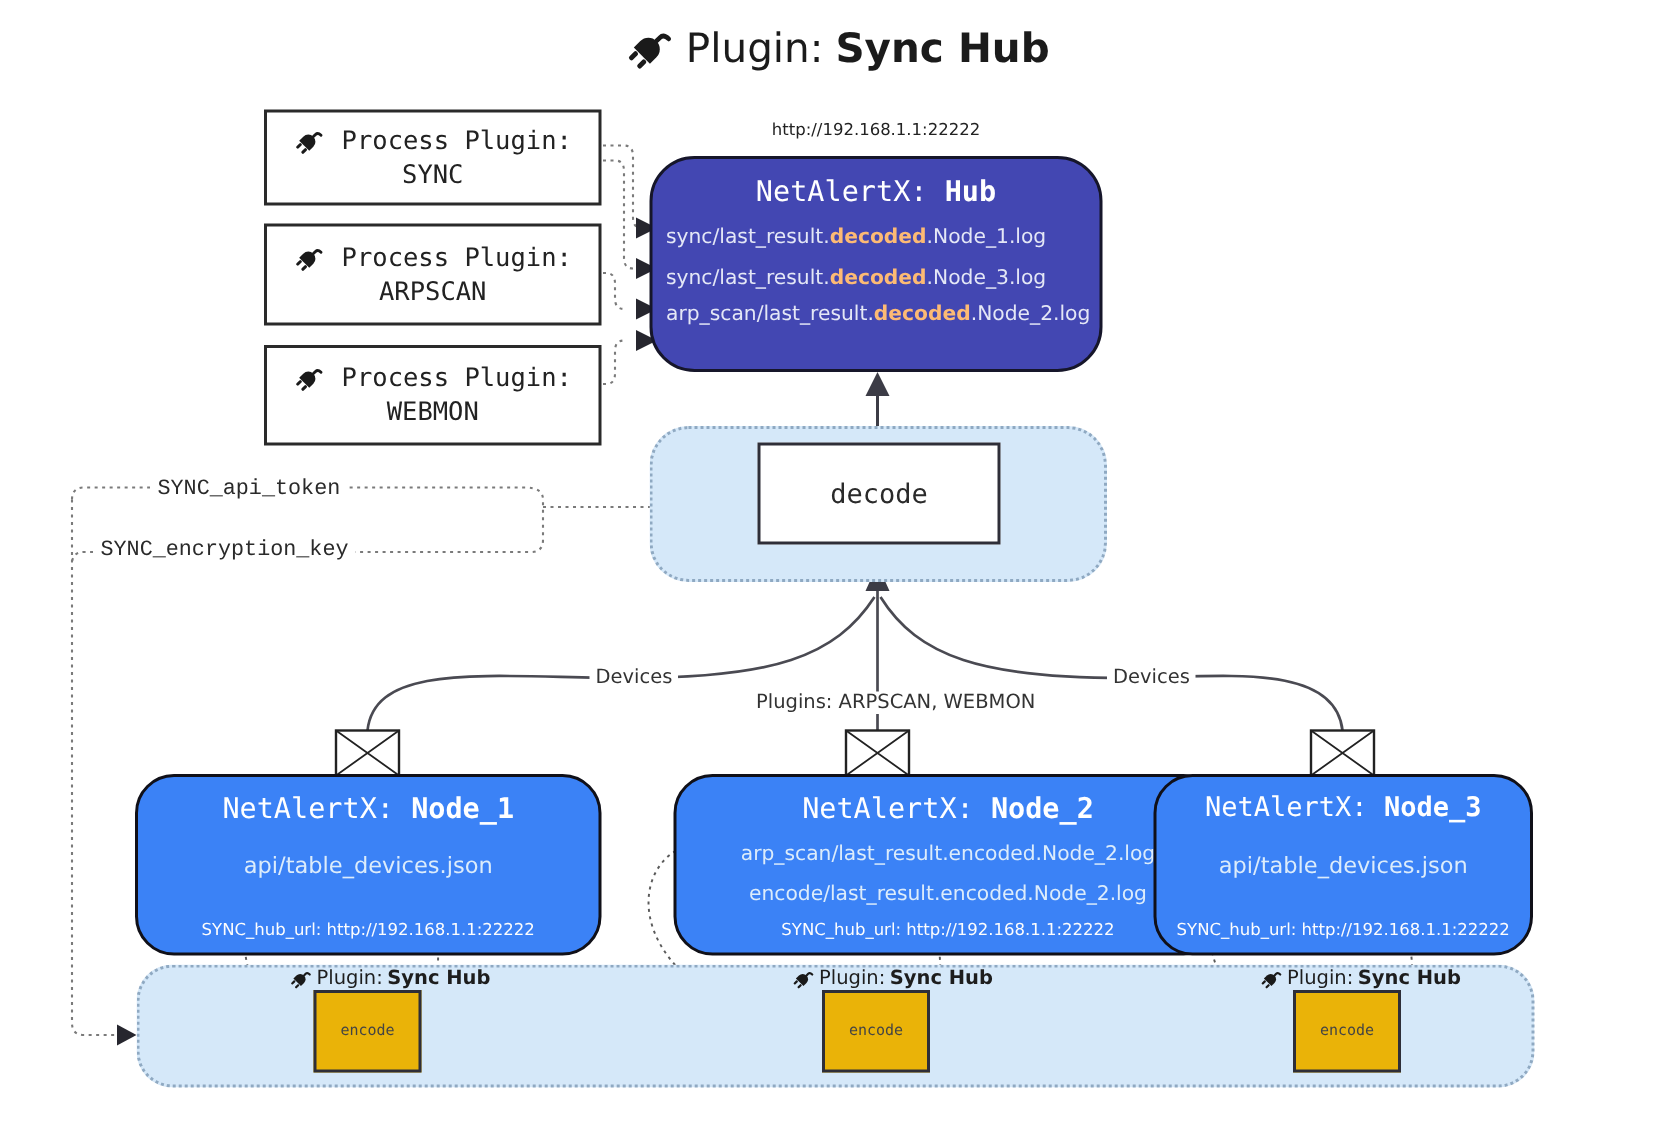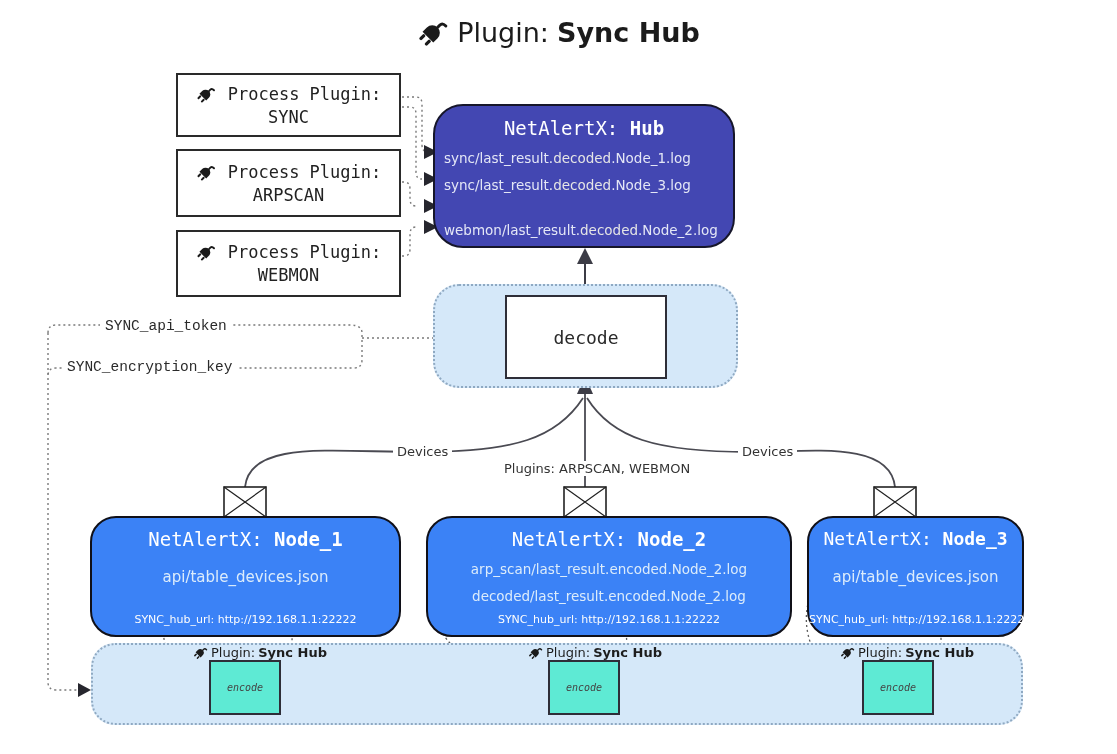--- a/index.html
+++ b/index.html
@@ -19,26 +19,26 @@
         display:flex;flex-direction:column;align-items:center;justify-content:center;gap:3px;}
   .pbox .row1{display:flex;align-items:center;gap:12px;}
 
   
   .hub-url{left:433px;top:80px;width:302px;text-align:center;font-size:11px;color:#222;}
   .hub{left:433px;top:104px;width:302px;height:144px;background:#4347b2;border:2.5px solid #16162a;
        border-radius:30px;box-sizing:border-box;color:#fff;}
   .hub-title{position:absolute;left:0;top:11px;width:100%;text-align:center;
              font-family:"DejaVu Sans Mono","Liberation Mono",monospace;font-size:19px;}
   .hub-file{position:absolute;left:9px;font-size:13.5px;color:#e4e7f6;white-space:nowrap;}
-  .hub-file b{font-weight:400;color:#e5e5e5;}
+  .hub-file b{font-weight:700;color:#fdba74;}
 
   
   .dec-wrap{left:433px;top:284px;width:305px;height:104px;background:#d5e8f9;
             border:2px dotted #8fa9c2;border-radius:26px;box-sizing:border-box;}
-  .dec-box{left:505px;top:295px;width:162px;height:84px;background:#fff;border:2.5px solid #2e2e38;
+  .dec-box{left:505px;top:295px;width:162px;height:68px;background:#fff;border:2.5px solid #2e2e38;
            box-sizing:border-box;display:flex;align-items:center;justify-content:center;
            font-family:"DejaVu Sans Mono","Liberation Mono",monospace;font-size:18px;color:#2a2a2a;}
 
   
   .secret{font-size:14.5px;color:#2a2a2a;background:#fff;padding:0 5px;white-space:nowrap;font-family:Liberation Mono, monospace;}
 
   
   .edge-label{font-size:13px;color:#333;background:#fff;padding:0 4px;white-space:nowrap;}
 
   
@@ -48,23 +48,23 @@
               font-family:"DejaVu Sans Mono","Liberation Mono",monospace;font-size:19px;}
   .node-file{position:absolute;left:0;width:100%;text-align:center;font-size:13.5px;color:#dcecfb;white-space:nowrap;}
   .node-url{position:absolute;left:0;bottom:9px;width:100%;text-align:center;font-size:11px;color:#fdfdfd;white-space:nowrap;}
 
   
   .band{left:91px;top:643px;width:932px;height:82px;background:#d5e8f9;
         border:2px dotted #8fa9c2;border-radius:24px;box-sizing:border-box;}
   .enc-label{top:644px;height:17px;display:flex;align-items:center;gap:3px;font-size:13px;color:#1d1d1d;
              white-space:nowrap;}
   .enc-label .bold{font-weight:700;}
-  .enc-box{top:660px;width:72px;height:55px;background:#5eead4;border:2px solid #2e2e38;box-sizing:border-box;
+  .enc-box{top:660px;width:72px;height:55px;background:#eab308;border:2px solid #2e2e38;box-sizing:border-box;
            display:flex;align-items:center;justify-content:center;
-           font-family:"DejaVu Sans Mono","Liberation Mono",monospace;font-size:10px;color:#444;font-style:italic;}
+           font-family:"DejaVu Sans Mono","Liberation Mono",monospace;font-size:10px;color:#444;}
 
   .plug-icon{flex:0 0 auto;display:inline-block;}
 </style>
 </head>
 <body>
 
 <div class="canvas">
 
   <svg class="overlay">
 
@@ -191,57 +191,58 @@
             <rect x="13.7" y="1" width="2.4" height="5.2" rx="1"></rect>
           <path d="M6.3 6.6 h11.4 v4.6 a5.7 5.7 0 0 1 -11.4 0 z"></path>
           <path d="M12 17 v2.4 q0 2.6 -3.6 2.6" fill="none" stroke="#1a1a1a" stroke-width="2.3" stroke-linecap="round"></path>
         </g>
       </svg>
       <span>Process Plugin:</span>
     </div>
     <div>WEBMON</div>
   </div>
 
+  <div class="abs hub-url">http://192.168.1.1:22222</div>
   <div class="abs hub">
     <div class="hub-title">
       <span>NetAlertX:</span> <b>Hub</b>
     </div>
     <div class="hub-file" style="top:44px;"><span>sync/last_result.</span><b>decoded</b><span>.Node_1.log</span></div>
     <div class="hub-file" style="top:71px;text-align:center;"><span>sync/last_result.</span><b>decoded</b><span>.Node_3.log</span></div>
-    <div class="hub-file" style="top:116px;"><span>webmon/last_result.</span><b>decoded</b><span>.Node_2.log</span></div>
+    <div class="hub-file" style="top:95px;"><span>arp_scan/last_result.</span><b>decoded</b><span>.Node_2.log</span></div>
   </div>
 
   <div class="abs dec-wrap"></div>
   <div class="abs dec-box">decode</div>
 
   <div class="abs secret" style="left:100px;top:318px;">SYNC_api_token</div>
   <div class="abs secret" style="left:62px;top:359px;">SYNC_encryption_key</div>
 
   <div class="abs edge-label" style="left:393px;top:444px;">Devices</div>
   <div class="abs edge-label" style="left:738px;top:444px;">Devices</div>
   <div class="abs edge-label" style="left:500px;top:461px;">Plugins: ARPSCAN, WEBMON</div>
 
   <div class="abs node" style="left:90px;width:311px;">
     <div class="node-title">
       <span>NetAlertX:</span> <b>Node_1</b>
     </div>
     <div class="node-file" style="top:50px;font-size:15px;">api/table_devices.json</div>
     <div class="node-url">SYNC_hub_url: http://192.168.1.1:22222</div>
   </div>
 
-  <div class="abs node" style="left:426px;width:366px;">
+  <div class="abs node" style="left:449px;width:366px;">
     <div class="node-title">
       <span>NetAlertX:</span> <b>Node_2</b>
     </div>
     <div class="node-file" style="top:43px;">arp_scan/last_result.encoded.Node_2.log</div>
-    <div class="node-file" style="top:70px;">decoded/last_result.encoded.Node_2.log</div>
+    <div class="node-file" style="top:70px;">encode/last_result.encoded.Node_2.log</div>
     <div class="node-url">SYNC_hub_url: http://192.168.1.1:22222</div>
   </div>
 
-  <div class="abs node" style="left:807px;width:217px;">
+  <div class="abs node" style="left:769px;width:253px;">
     <div class="node-title" style="font-size:18px;">
       <span>NetAlertX:</span> <b>Node_3</b>
     </div>
     <div class="node-file" style="top:50px;font-size:15px;">api/table_devices.json</div>
     <div class="node-url">SYNC_hub_url: http://192.168.1.1:22222</div>
   </div>
 
   <div class="abs band"></div>
 
   <div class="abs enc-label" style="left:193px;">

